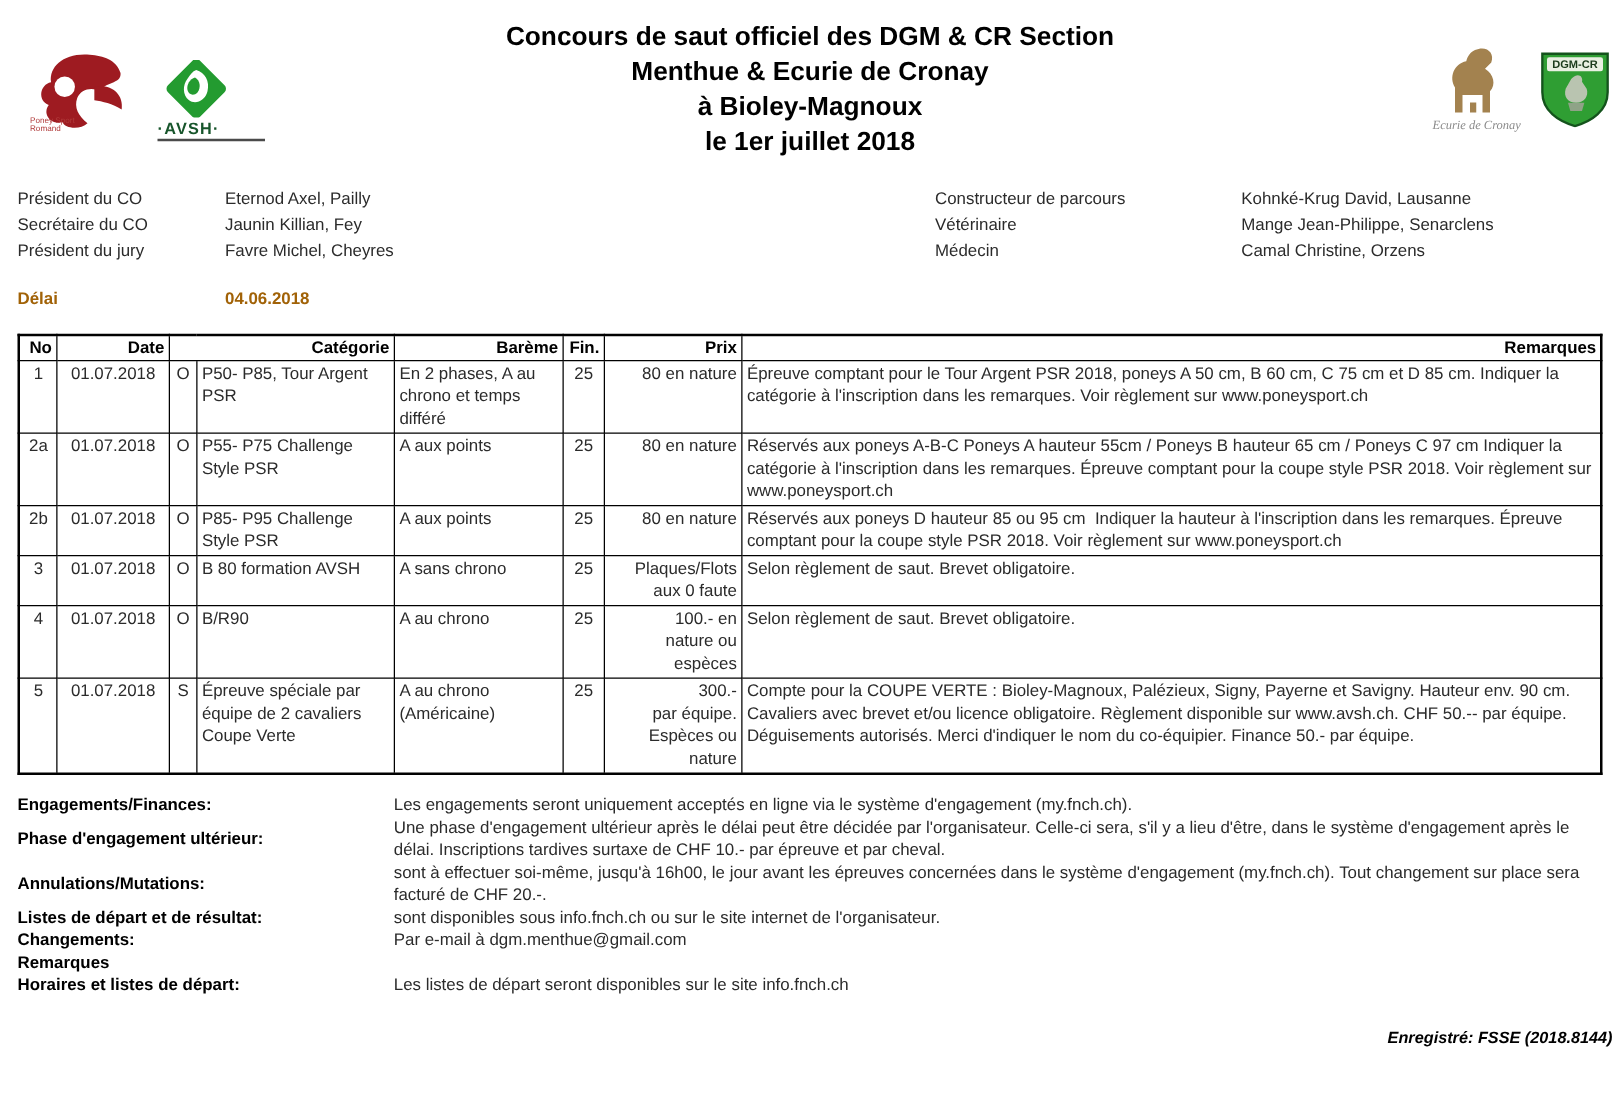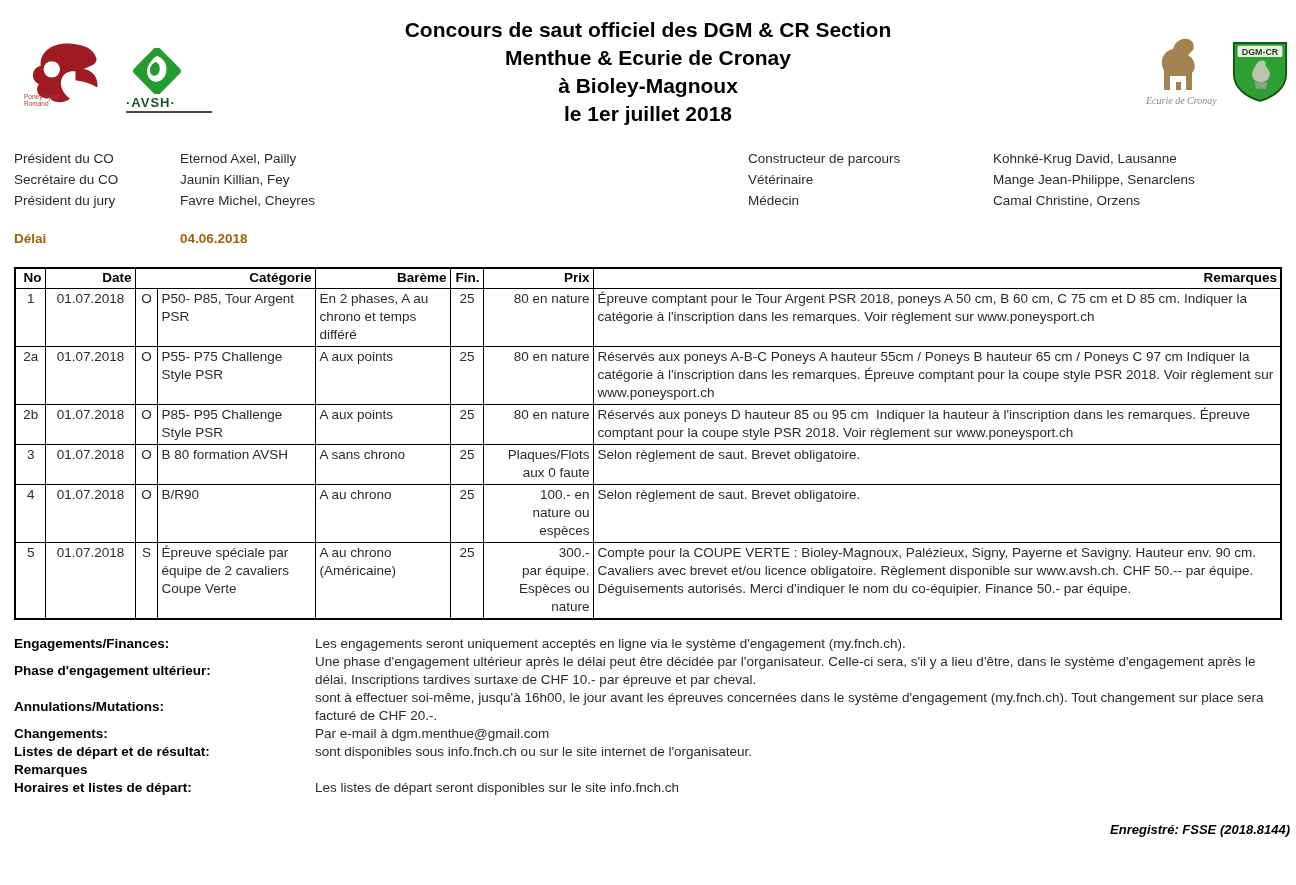--- a/index.html
+++ b/index.html
@@ -251,30 +251,30 @@
       <div class="footer-label">Phase d'engagement ultérieur:</div>
       <div class="footer-text">Une phase d'engagement ultérieur après le délai peut être décidée par l'organisateur. Celle-ci sera, s'il y a lieu d'être, dans le système d'engagement après le délai. Inscriptions tardives surtaxe de CHF 10.- par épreuve et par cheval.</div>
     </div>
 
     <div class="footer-item">
       <div class="footer-label">Annulations/Mutations:</div>
       <div class="footer-text">sont à effectuer soi-même, jusqu'à 16h00, le jour avant les épreuves concernées dans le système d'engagement (my.fnch.ch). Tout changement sur place sera facturé de CHF 20.-.</div>
     </div>
 
     <div class="footer-item">
+      <div class="footer-label">Listes de départ et de résultat:</div>
+      <div class="footer-text">sont disponibles sous info.fnch.ch ou sur le site internet de l'organisateur.</div>
+    </div>
+
+    <div class="footer-item">
       <div class="footer-label">Changements:</div>
       <div class="footer-text">Par e-mail à dgm.menthue@gmail.com</div>
     </div>
 
     <div class="footer-item">
-      <div class="footer-label">Listes de départ et de résultat:</div>
-      <div class="footer-text">sont disponibles sous info.fnch.ch ou sur le site internet de l'organisateur.</div>
-    </div>
-
-    <div class="footer-item">
       <div class="footer-label">Remarques</div>
     </div>
 
     <div class="footer-item">
       <div class="footer-label">Horaires et listes de départ:</div>
       <div class="footer-text">Les listes de départ seront disponibles sur le site info.fnch.ch</div>
     </div>
   </div>
 
 <div class="registered">Enregistré: FSSE (2018.8144)</div>

